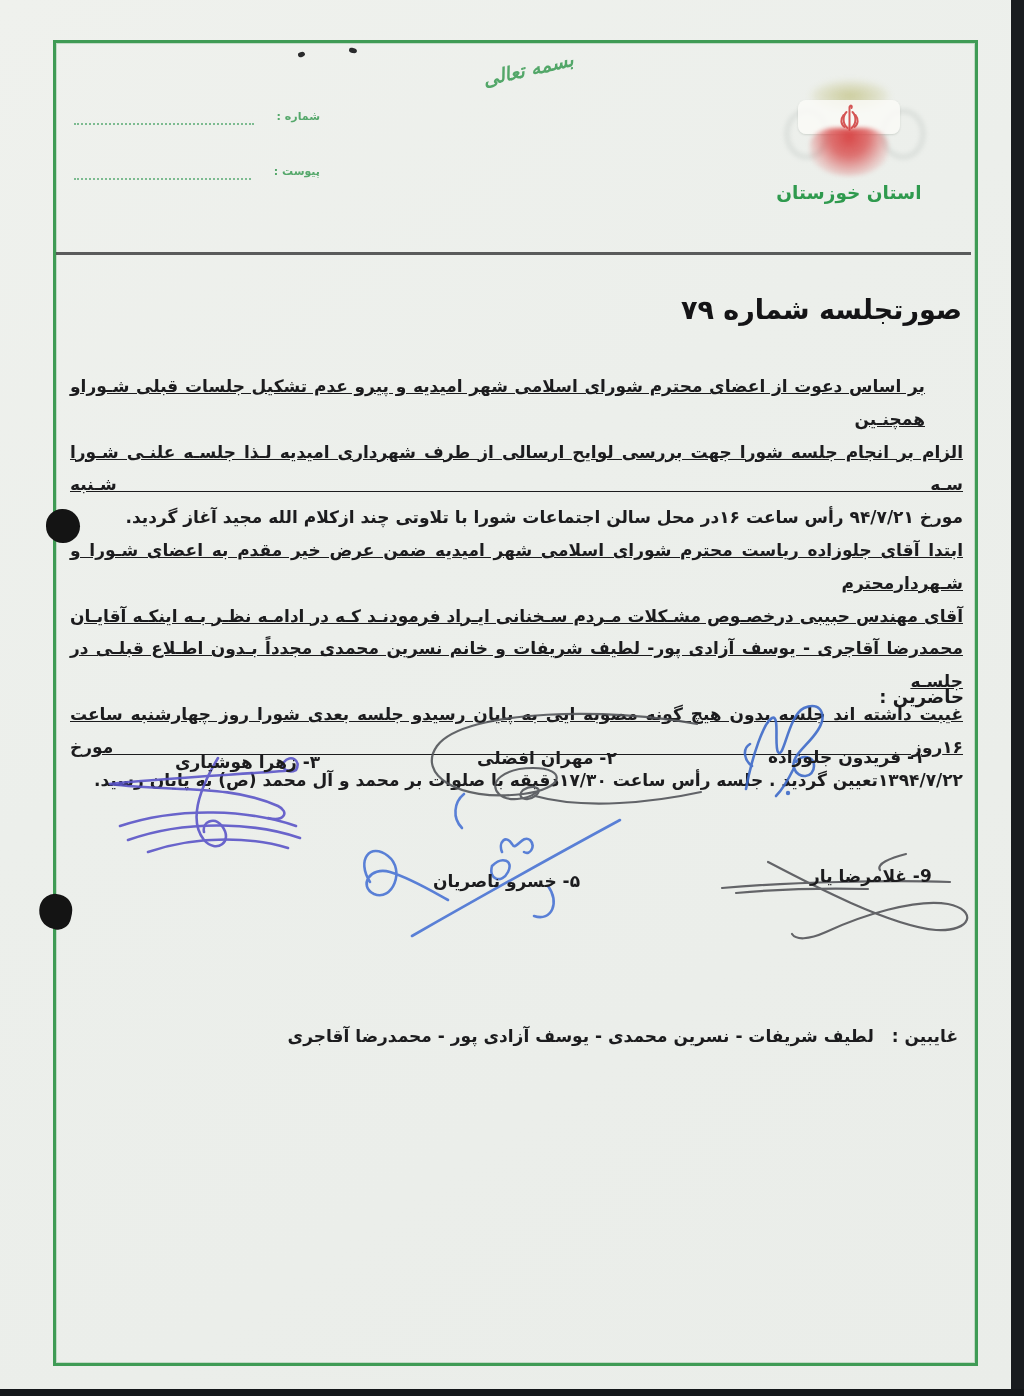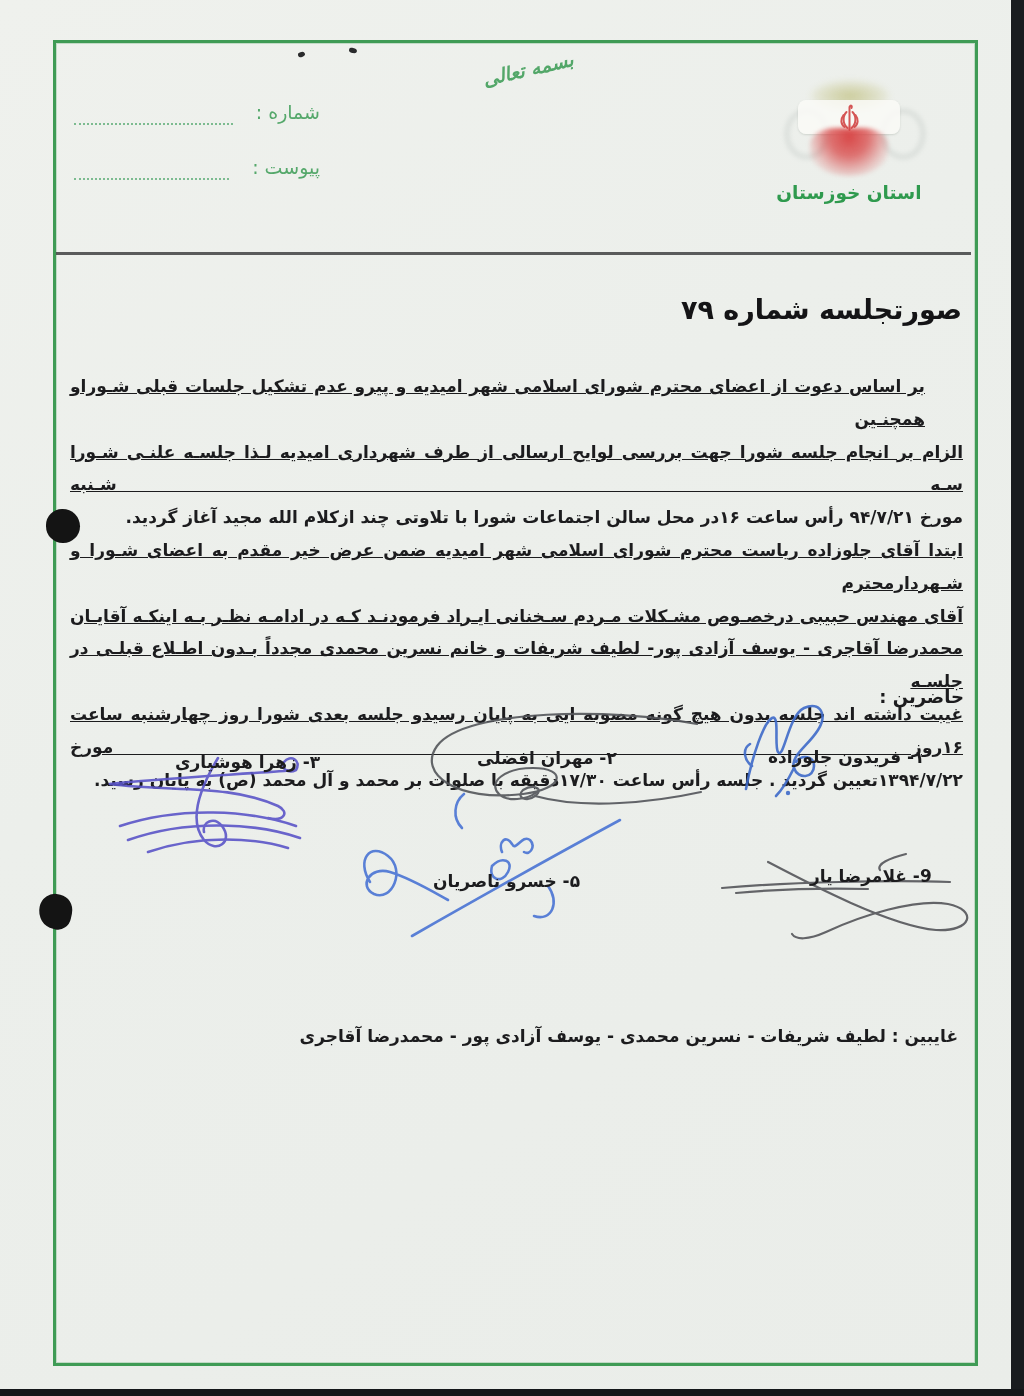--- a/index.html
+++ b/index.html
@@ -8,21 +8,21 @@
   .page{position:absolute;left:0;top:0;width:1024px;height:1396px;
         background:linear-gradient(145deg,#eff1ed 0%,#ecefeb 40%,#eaede9 100%);}
   
   .scan-edge-right{position:absolute;right:0;top:0;width:13px;height:1396px;background:#191c1f;}
   .scan-edge-bottom{position:absolute;left:0;bottom:0;width:1024px;height:7px;background:#14171a;}
   
   .frame{position:absolute;left:53px;top:40px;width:919px;height:1320px;
          border:3px solid #3f9b55;box-shadow:inset 0 0 0 1px rgba(63,155,85,.25);}
   
   .ref-fields{position:absolute;left:70px;top:70px;width:250px;direction:rtl;}
-  .ref-row{display:flex;align-items:flex-end;height:55px;color:#55a86b;font-size:19px;font-weight:normal;gap:17px;}
+  .ref-row{display:flex;align-items:flex-end;height:55px;color:#55a86b;font-size:11px;font-weight:bold;gap:17px;}
   .ref-label{white-space:nowrap;padding-bottom:2px;}
   .ref-dots{flex:1;border-bottom:2px dotted #7cbb90;height:12px;margin-left:4px;margin-right:6px;}
   
   .bismillah{position:absolute;left:468px;top:58px;width:120px;color:#46a15e;
              font-size:19px;font-weight:bold;font-style:italic;transform:rotate(-13deg);
              direction:rtl;text-align:center;letter-spacing:0;opacity:.92;}
   
   .logo{position:absolute;left:788px;top:76px;width:125px;height:96px;}
   .logo-olive{position:absolute;left:22px;top:4px;width:80px;height:32px;border-radius:50%;
               background:radial-gradient(ellipse at center,#b5b464 0%,rgba(181,180,100,.35) 55%,transparent 80%);
@@ -61,21 +61,21 @@
   .name4{left:810px;top:866px;} .name5{left:433px;top:871px;}
   .sig{position:absolute;}
   .sig1{left:722px;top:694px;width:130px;height:115px;}
   .sig2{left:405px;top:706px;width:300px;height:130px;}
   .sig3{left:100px;top:748px;width:215px;height:115px;}
   .sig4{left:710px;top:848px;width:275px;height:105px;}
   .sig5{left:352px;top:786px;width:305px;height:180px;}
   
   .absent-line{position:absolute;right:66px;top:1026px;direction:rtl;color:#1c1c1e;
                font-size:17px;font-weight:bold;white-space:nowrap;}
-  .absent-line .lbl{}
+  .absent-line .lbl{margin-left:12px;}
   
   .hole{position:absolute;background:#141414;border-radius:48% 52% 50% 50%;}
   .hole1{left:46px;top:509px;width:34px;height:34px;}
   .hole2{left:39px;top:894px;width:33px;height:35px;transform:rotate(12deg);border-radius:50% 50% 42% 58%;}
   .speck{position:absolute;background:#2a2b2c;border-radius:40% 60% 50% 50%;}
   .speck1{left:298px;top:52px;width:7px;height:5px;transform:rotate(-20deg);}
   .speck2{left:349px;top:48px;width:8px;height:5px;transform:rotate(10deg);}
 </style>
 </head>
 <body>

